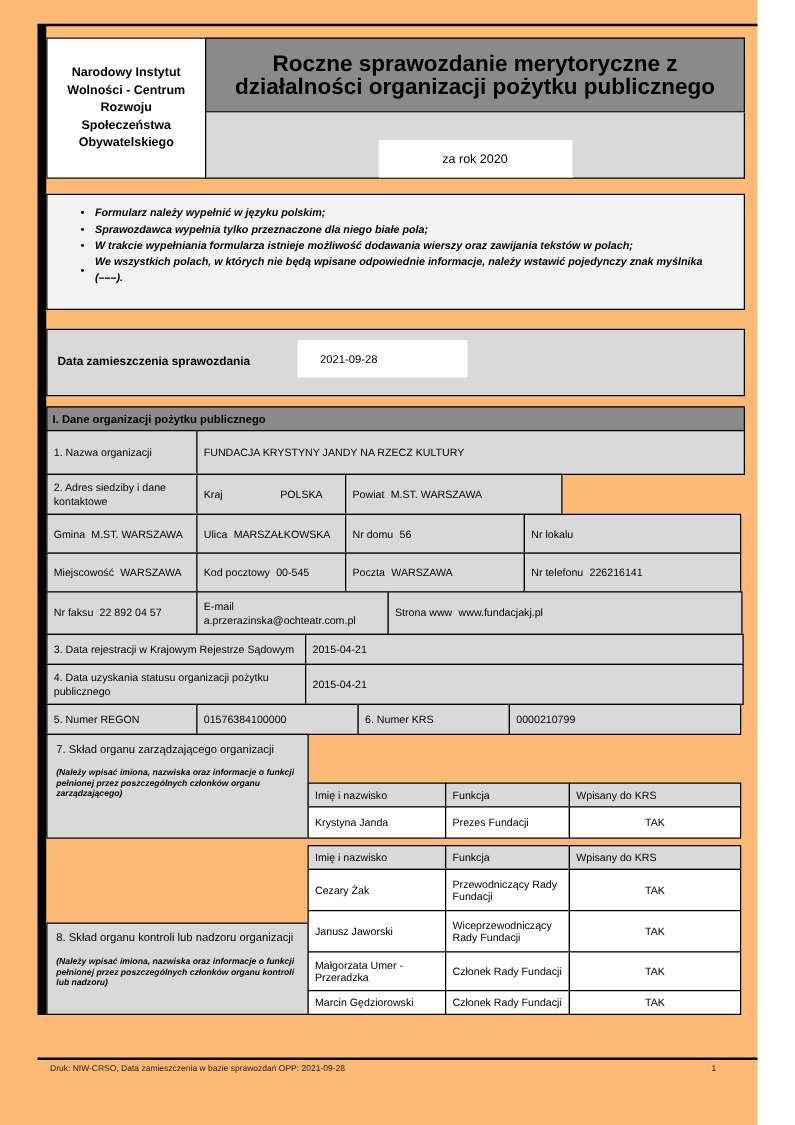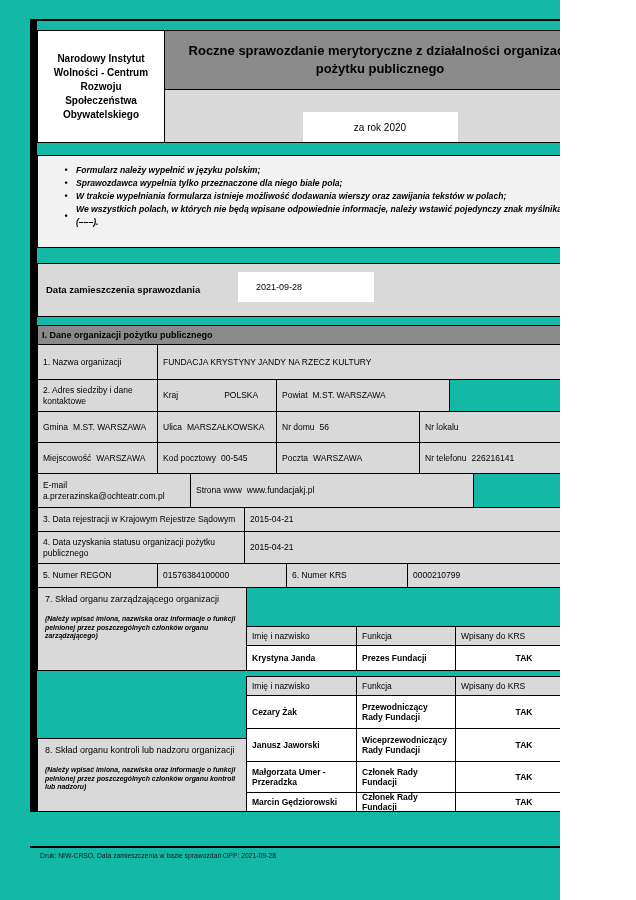--- a/index.html
+++ b/index.html
@@ -1,35 +1,35 @@
 <!DOCTYPE html>
 <html><head>
 <meta charset="utf-8">
 <style>
   html,body { margin:0; padding:0; background:#ffffff; }
   .page {
-    position:relative; width:560px; height:900px; background:#14b8a6;
+    position:relative; width:606px; height:900px; background:#fdba74;
     font-family:"Liberation Sans", sans-serif; color:#000; overflow:hidden;
   }
   .top-rule { position:absolute; left:30px; top:19px; width:578px; height:2px; background:#000; }
   .left-bar { position:absolute; left:30px; top:20px; width:7px; height:792px; background:#000; }
   .content { position:absolute; left:37px; top:30px; width:559px; }
 
   
   .header-row { display:flex; height:113px; }
   .logo-box {
     width:128px; box-sizing:border-box; border:1px solid #000; background:#fff;
     display:flex; align-items:center; justify-content:center; text-align:center;
     font-weight:bold; font-size:10px; line-height:14px; padding:4px 10px;
   }
   .title-col { flex:1; margin-left:-1px; display:flex; flex-direction:column; }
   .title-dark {
     height:60px; box-sizing:border-box; border:1px solid #000; background:#8a8a8a;
     display:flex; align-items:center; justify-content:center; text-align:center;
-    font-weight:bold; font-size:13px; line-height:18px; padding:2px 12px;
+    font-weight:bold; font-size:18px; line-height:18px; padding:2px 12px;
   }
   .title-light {
     flex:1; box-sizing:border-box; border:1px solid #000; border-top:none; background:#d9d9d9;
     display:flex; align-items:flex-end; justify-content:center;
   }
   .year-box {
     width:155px; height:30px; background:#fff; display:flex; align-items:center;
     justify-content:center; font-size:10px;
   }
 
@@ -63,21 +63,21 @@
   }
 
   
   .tr { display:flex; margin-top:-1px; }
   .tbl { margin-top:-1px; }
   .c {
     box-sizing:border-box; border:1px solid #000; background:#d9d9d9;
     display:flex; align-items:center; padding:2px 5px; font-size:8.5px; line-height:10.5px;
   }
   .c + .c { margin-left:-1px; }
-  .c.white { background:#ffffff;font-weight:bold; }
+  .c.white { background:#ffffff; }
   .c.col { flex-direction:column; align-items:flex-start; justify-content:center; }
   .c.center { justify-content:center; }
   .flex1 { flex:1; }
   .w121{width:121px;} .w120{width:120px;} .w144{width:144px;} .w174{width:174px;}
   .w154{width:154px;} .w284{width:284px;} .w208{width:208px;} .w351{width:351px;}
   .w130{width:130px;} .w122{width:122px;} .w186{width:186px;}
   .w111{width:111px;} .w100{width:100px;} .w138{width:138px;}
   .h36 .c{height:36px;} .h33 .c{height:33px;} .h32 .c{height:32px;} .h35 .c{height:35px;}
   .h25 .c{height:25px;} .h20 .c{height:20px;} .h26 .c{height:26px;} .h34 .c{height:34px;}
   .val { margin-left:5px; }
@@ -211,20 +211,24 @@
           <span>Poczta</span>
           <span class="val">WARSZAWA</span>
         </div>
         <div class="c w174">
           <span>Nr telefonu</span>
           <span class="val">226216141</span>
         </div>
       </div>
 
       <div class="tr h35">
+        <div class="c w121">
+          <span>Nr faksu</span>
+          <span class="val">22 892 04 57</span>
+        </div>
         <div class="c w154 col">
           <span>E-mail</span>
           <span>a.przerazinska@ochteatr.com.pl</span>
         </div>
         <div class="c w284">
           <span>Strona www</span>
           <span class="val">www.fundacjakj.pl</span>
         </div>
       </div>
 

